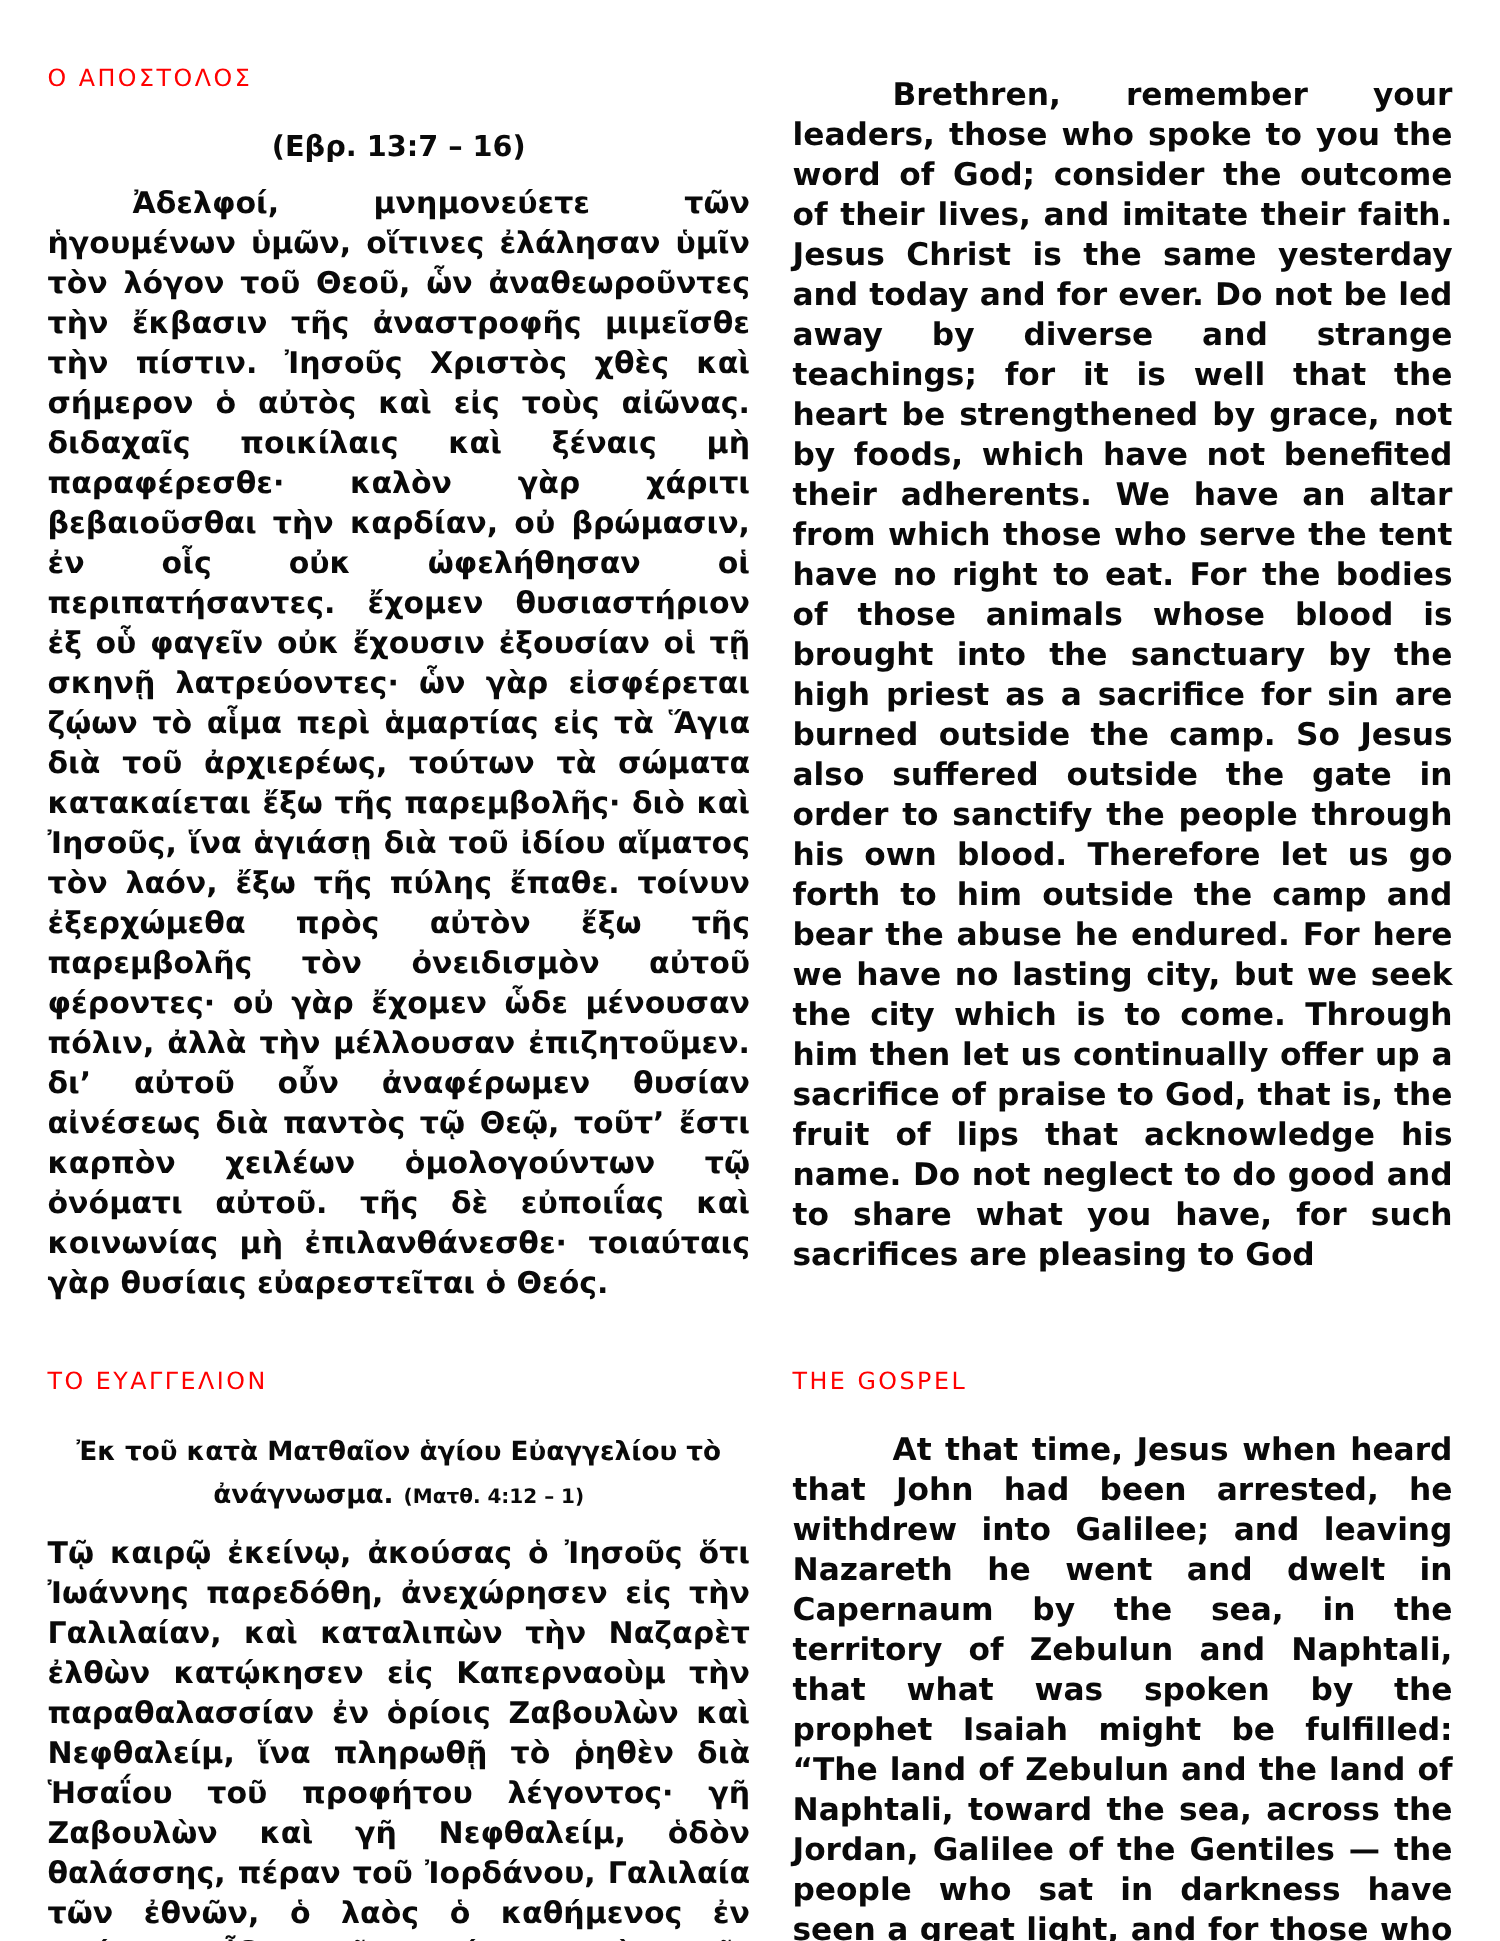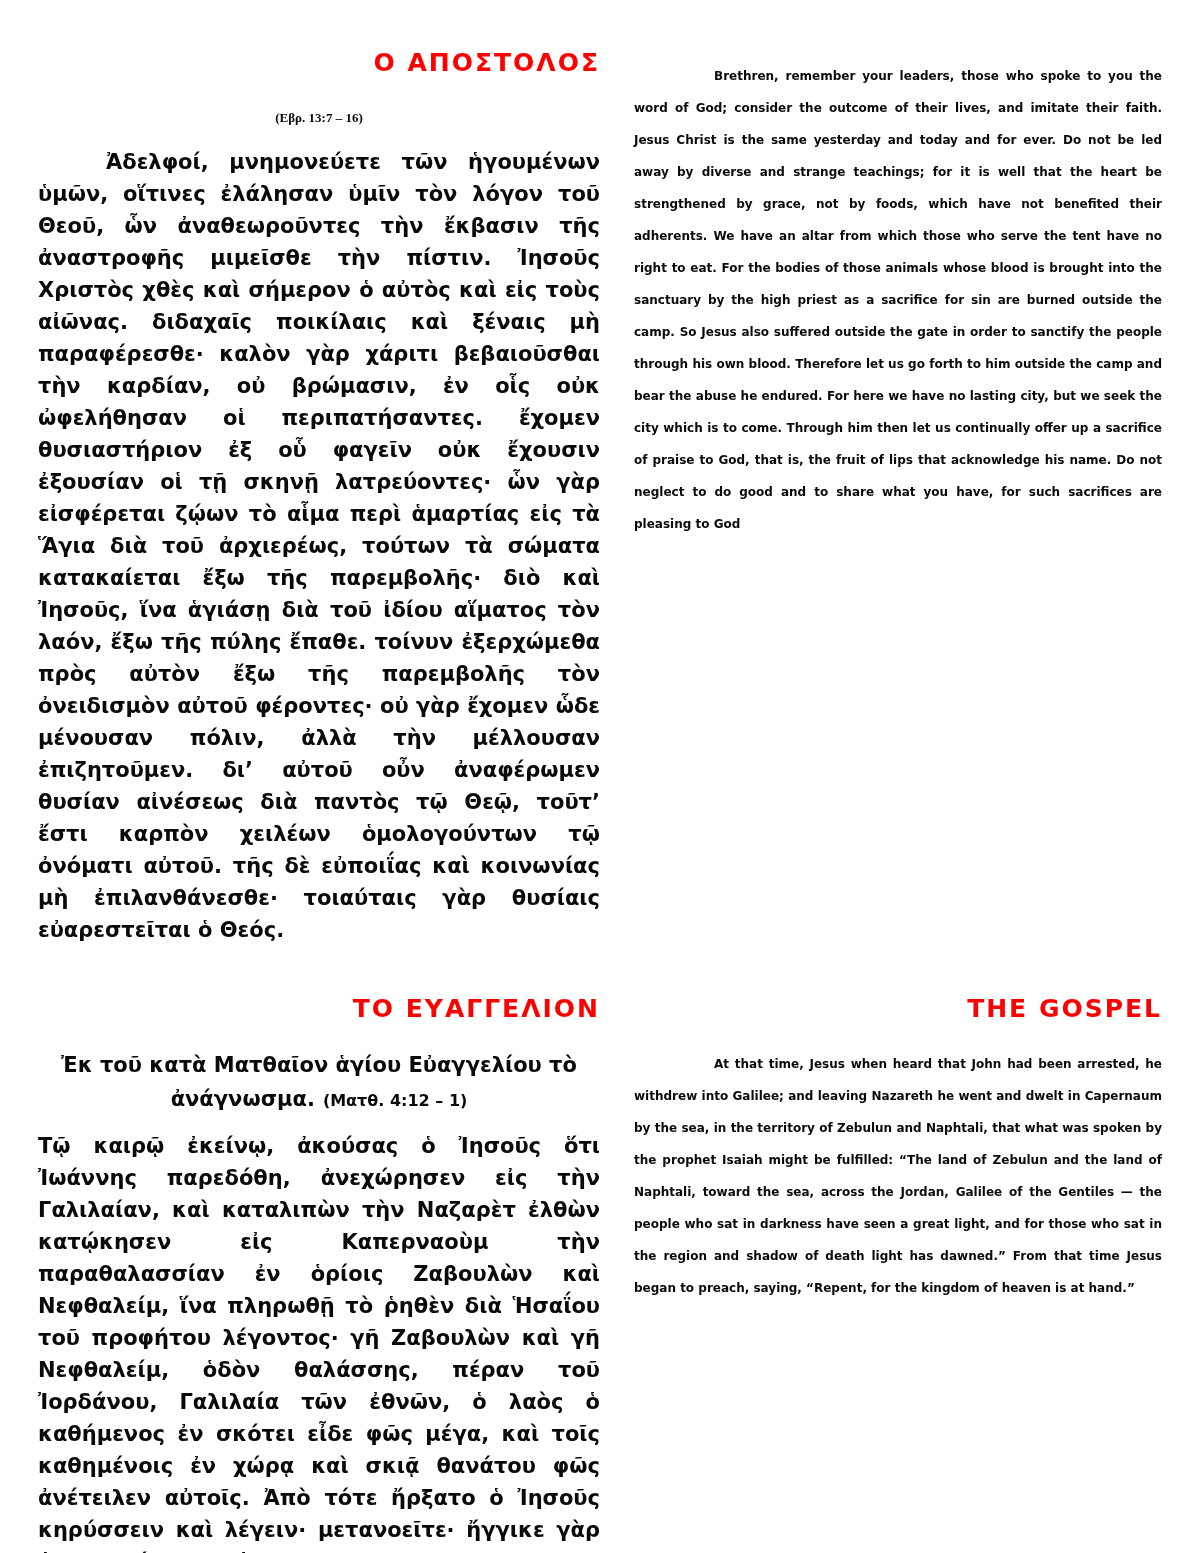--- a/index.html
+++ b/index.html
@@ -25,54 +25,53 @@
   }
   .grid {
     display: grid;
     grid-template-columns: 562px 528px;
     column-gap: 34px;
     row-gap: 48px;
   }
   .sec { min-width: 0; }
   .heading {
     margin: 0 0 24px 0;
-    text-align: right;
+    text-align: left;
     color: var(--accent);
-    font-size: 25px;
+    font-size: 19px;
     line-height: 30px;
     letter-spacing: 2px;
-    font-weight: bold;
+    font-weight: normal;
   }
   .source {
     margin: 0;
     text-align: center;
     line-height: 34px;
   }
   .gr .source { font-size: 21px; }
   .en .source { font-size: 20px; }
   .reference {
     margin: 0;
     text-align: center;
-    font-size: 13px;
+    font-size: 23px;
     line-height: 32px;
-    font-family: Liberation Serif, serif;
   }
   .ref-inline {
     font-size: 16px;
     margin-left: 8px;
     white-space: nowrap;
     text-align: right;
   }
   .body {
     margin: 12px 0 0 0;
     text-align: justify;
     line-height: 32px;
   }
-  .gr .body { font-size: 21px; }
-  .en .body { font-size: 12px; }
+  .gr .body { font-size: 24px; }
+  .en .body { font-size: 25px; }
   .indent-gr { text-indent: 68px; }
   .indent-en { text-indent: 80px; }
 </style>
 </head>
 <body>
 
 <div class="page">
   <main class="grid">
 
     <section class="sec gr" lang="el">

